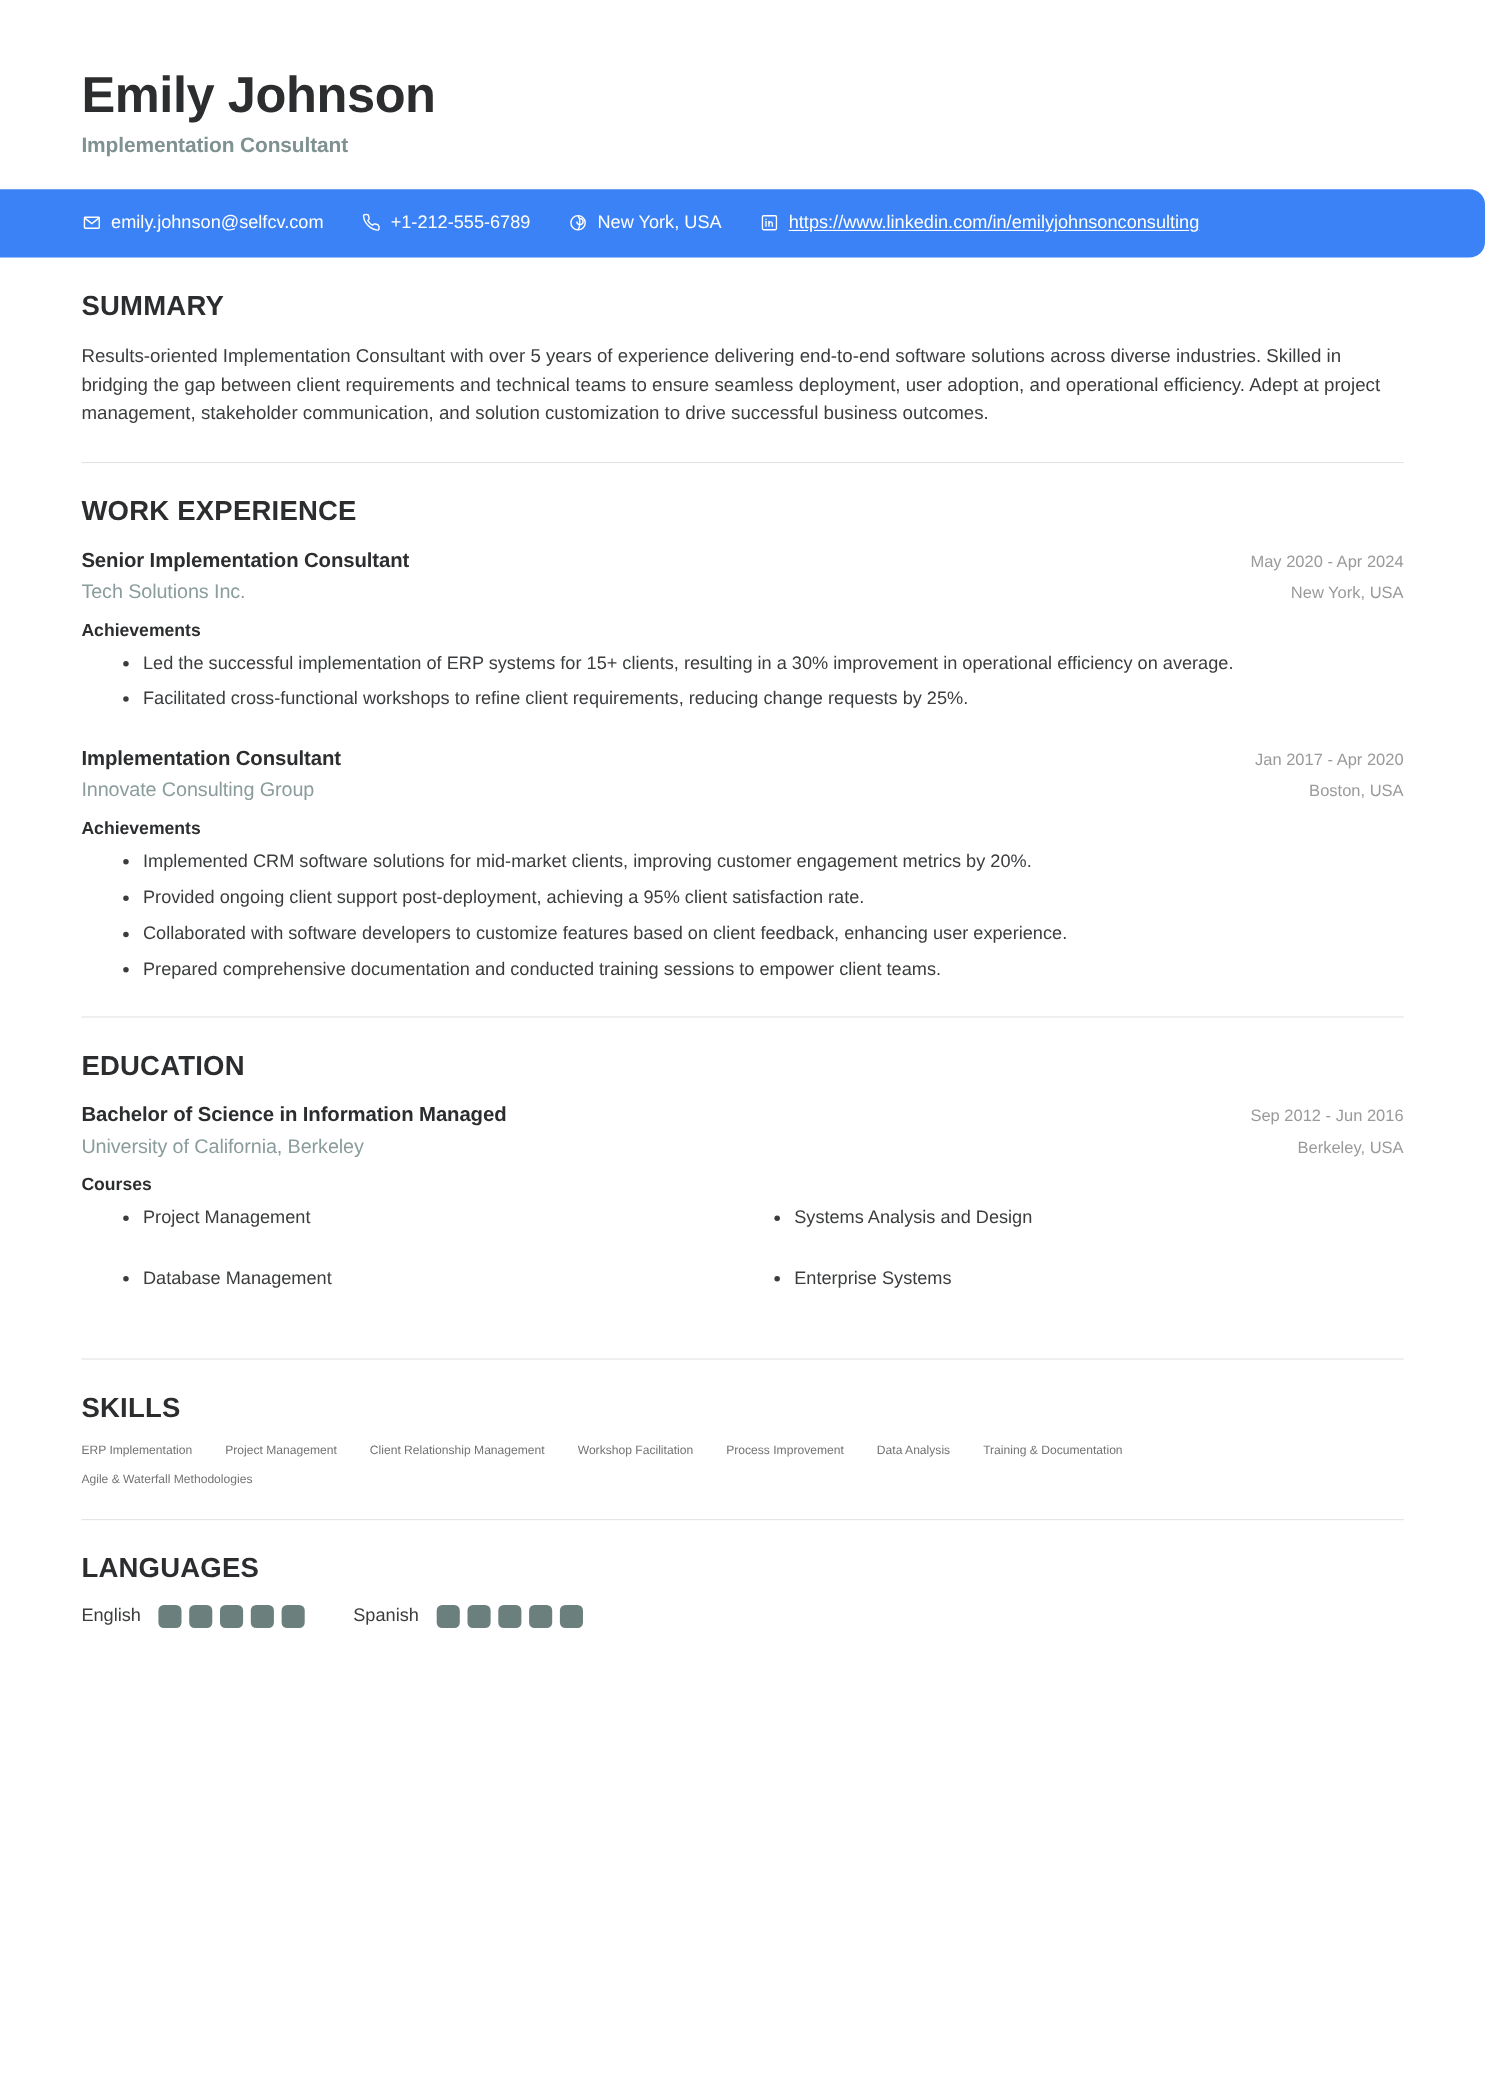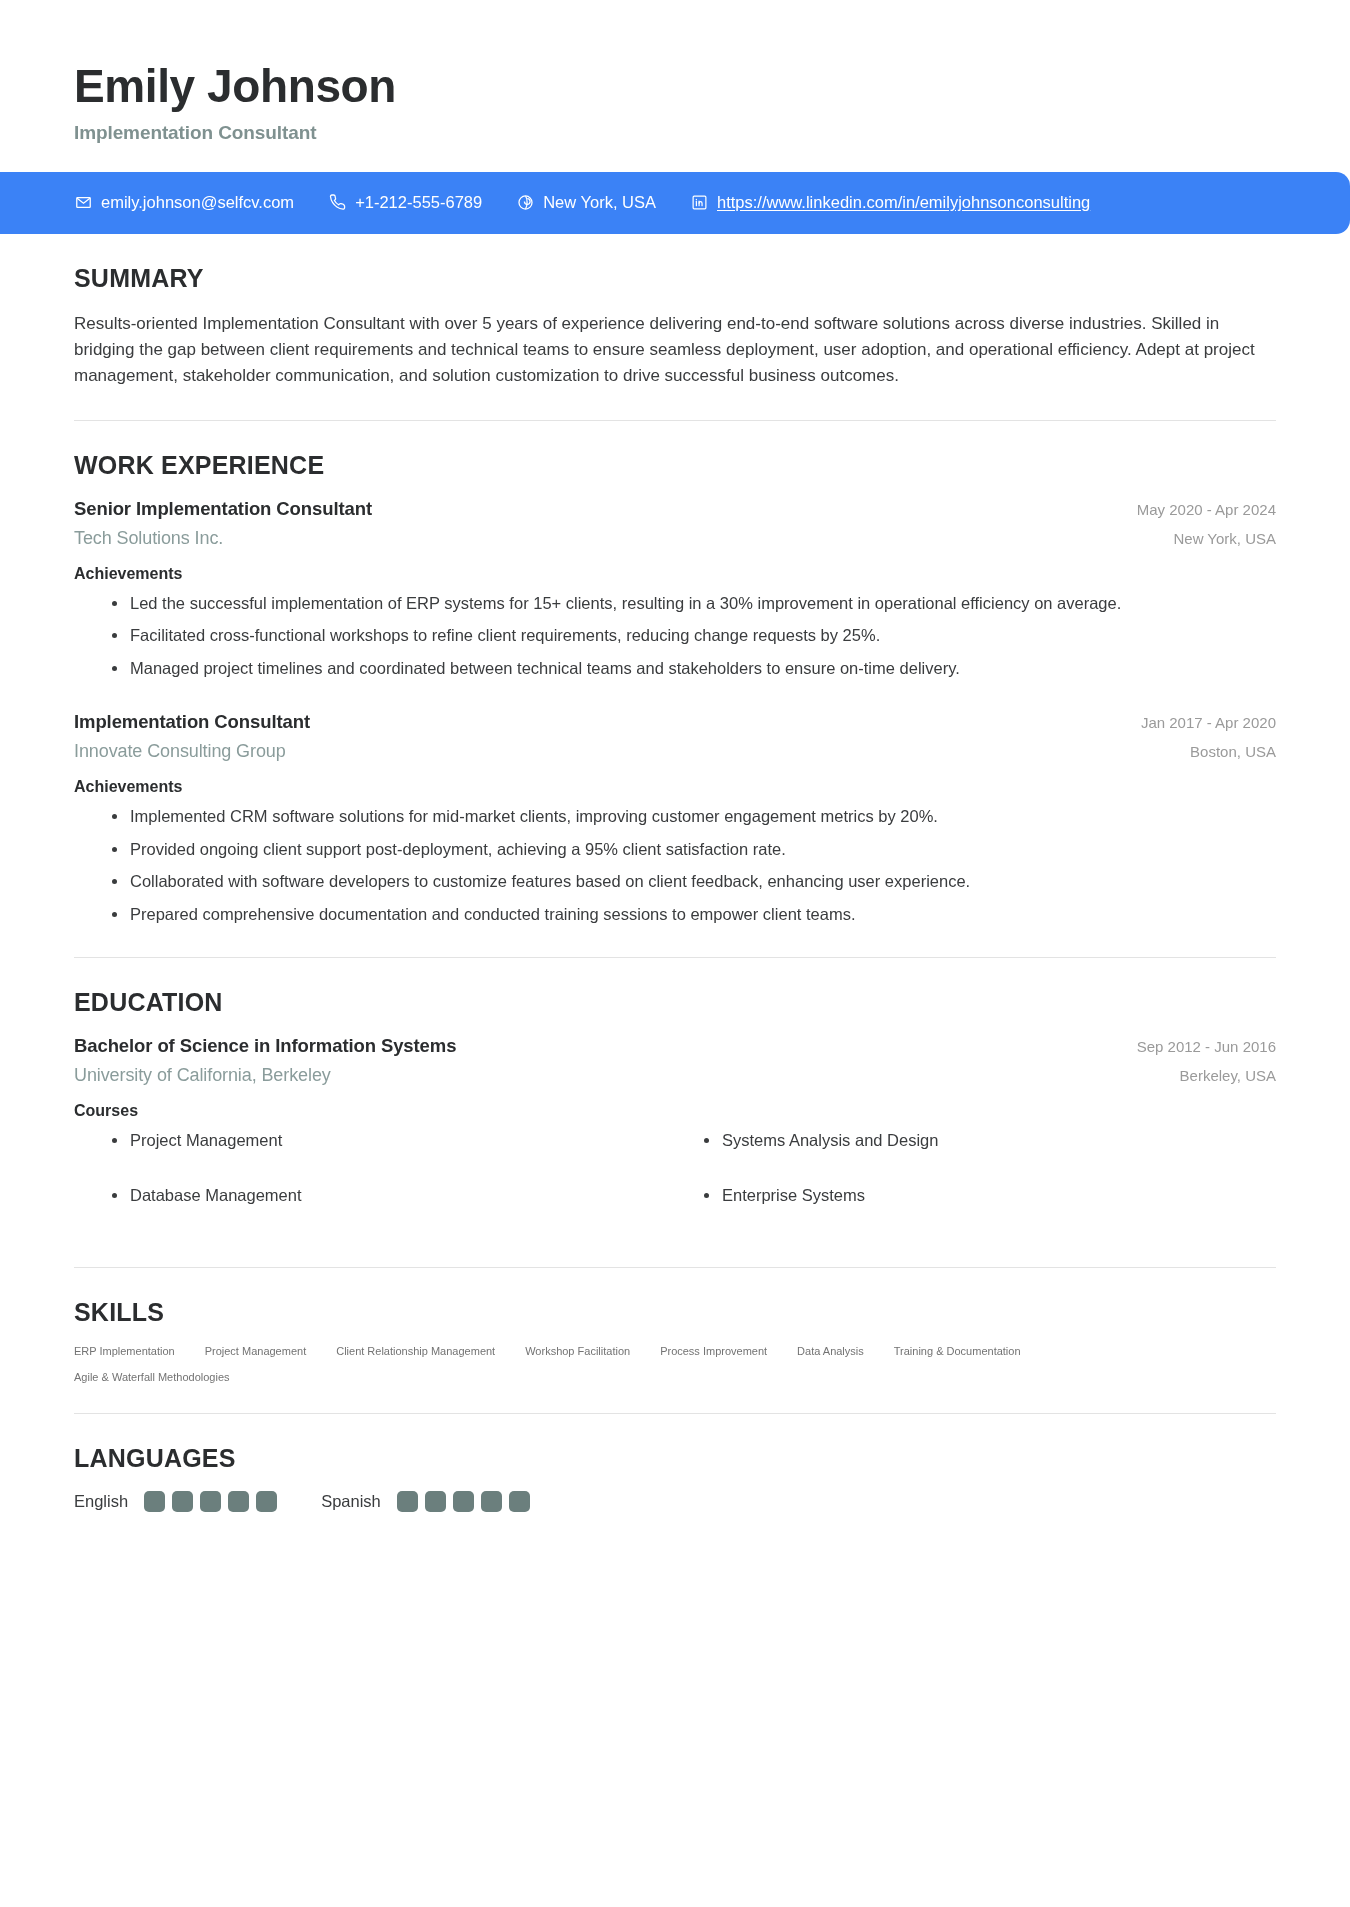--- a/index.html
+++ b/index.html
@@ -293,21 +293,20 @@
           <div class="entry-meta">May 2020 - Apr 2024</div>
         </div>
         <div class="entry-row">
           <div class="entry-org">Tech Solutions Inc.</div>
           <div class="entry-meta second">New York, USA</div>
         </div>
         <div class="sub-label">Achievements</div>
         <ul class="bullets">
           <li>Led the successful implementation of ERP systems for 15+ clients, resulting in a 30% improvement in operational efficiency on average.</li>
           <li>Facilitated cross-functional workshops to refine client requirements, reducing change requests by 25%.</li>
-          <li>Managed project timelines and coordinated between technical teams and stakeholders to ensure on-time delivery.</li>
         </ul>
       </div>
 
       <div class="entry">
         <div class="entry-row">
           <div class="entry-title">Implementation Consultant</div>
           <div class="entry-meta">Jan 2017 - Apr 2020</div>
         </div>
         <div class="entry-row">
           <div class="entry-org">Innovate Consulting Group</div>
@@ -323,21 +322,21 @@
       </div>
     </div>
 
     <div class="section-divider"></div>
 
     <div class="section">
       <div class="section-title">EDUCATION</div>
 
       <div class="entry">
         <div class="entry-row">
-          <div class="entry-title">Bachelor of Science in Information Systems</div>
+          <div class="entry-title">Bachelor of Science in Information Managed</div>
           <div class="entry-meta">Sep 2012 - Jun 2016</div>
         </div>
         <div class="entry-row">
           <div class="entry-org">University of California, Berkeley</div>
           <div class="entry-meta second">Berkeley, USA</div>
         </div>
         <div class="sub-label">Courses</div>
         <div class="courses-grid">
           <div class="course">Project Management</div>
           <div class="course">Systems Analysis and Design</div>

